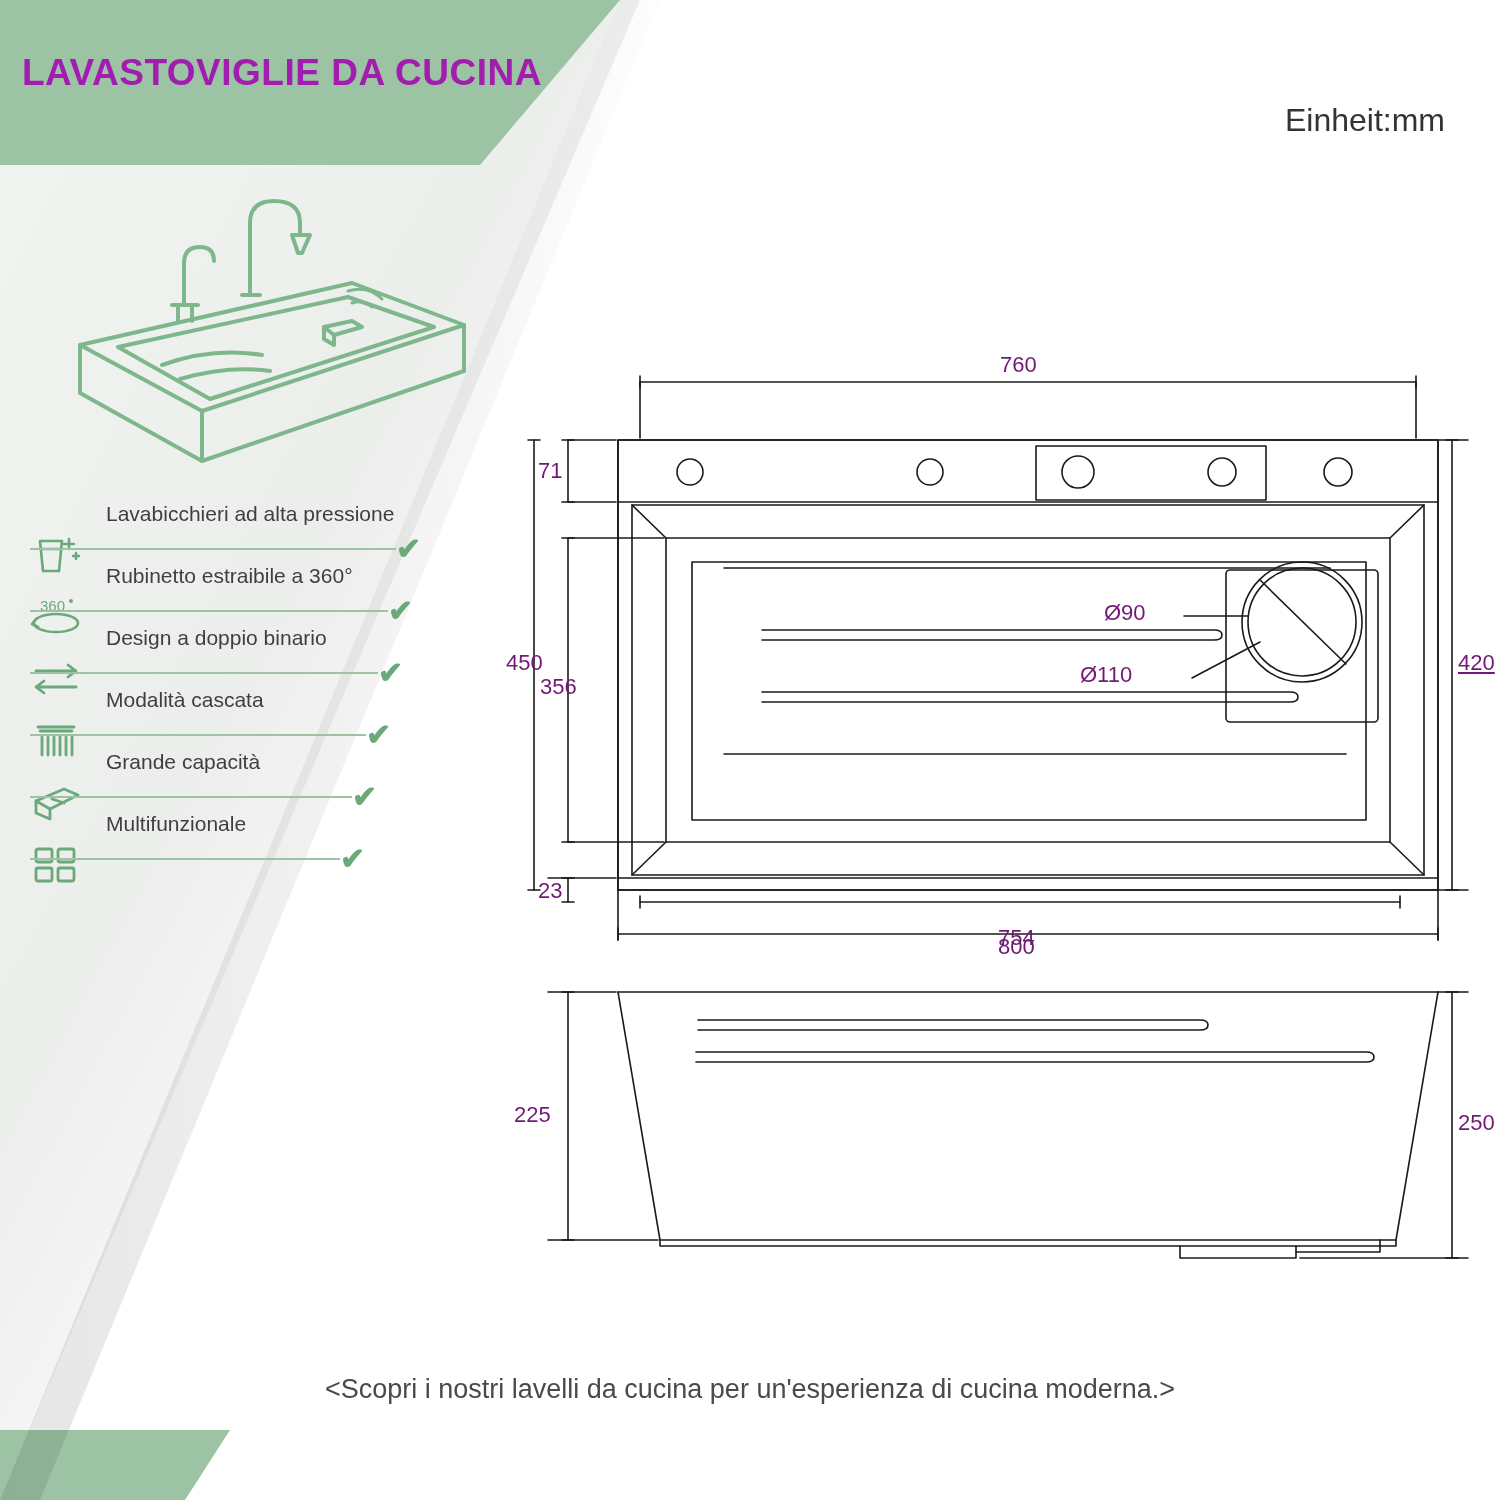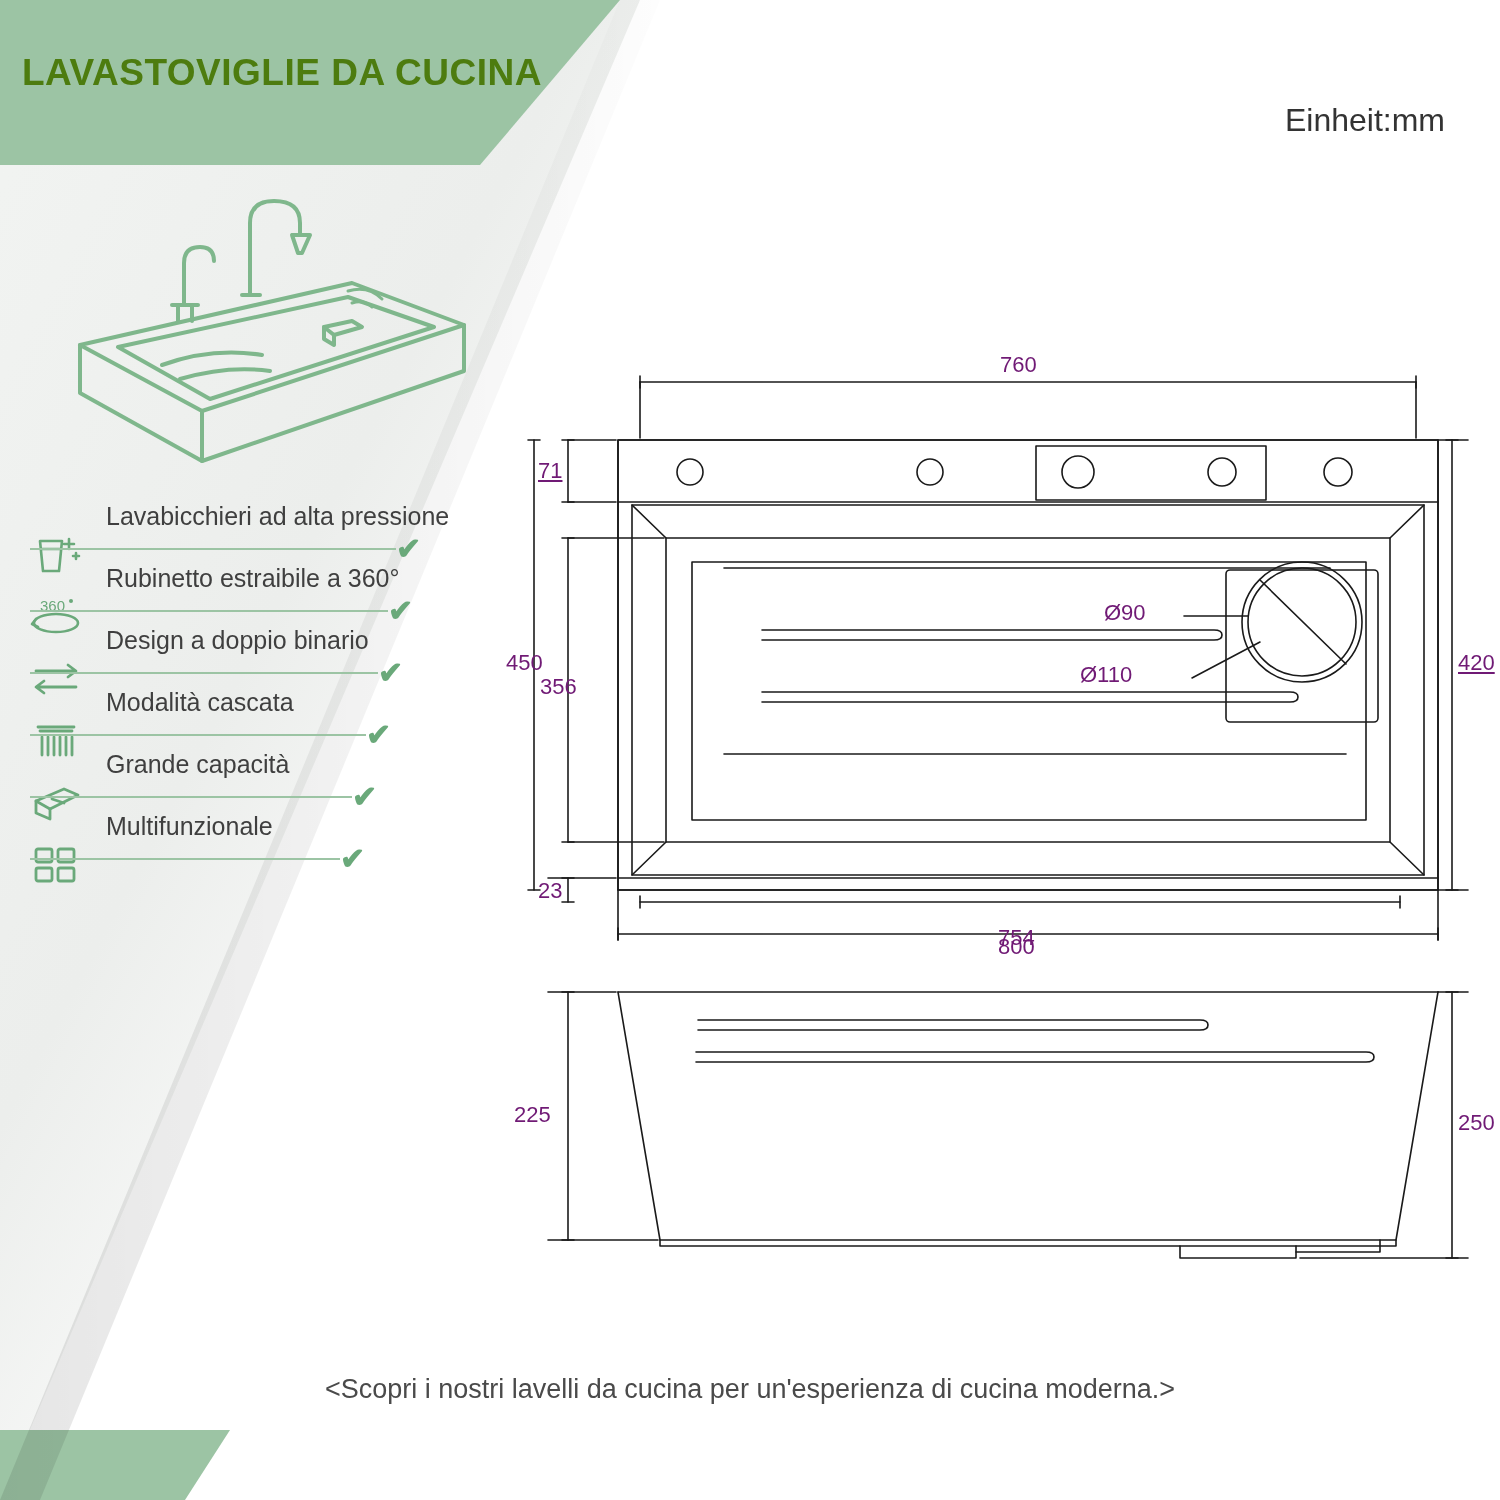--- a/index.html
+++ b/index.html
@@ -32,42 +32,42 @@
   .shadow-diag{
     position:absolute;left:0;top:0;width:720px;height:1500px;
     clip-path:polygon(620px 0, 660px 0, 40px 1500px, 0 1500px);
     background:linear-gradient(90deg, rgba(0,0,0,0.10), rgba(0,0,0,0.0));
     z-index:1;
   }
 
   
   .title{
     position:absolute;left:22px;top:52px;
-    font-size:37px;font-weight:bold;color:#4d7c0f;letter-spacing:0.5px;
+    font-size:37px;font-weight:bold;color:#a21caf;letter-spacing:0.5px;
     z-index:5;white-space:nowrap;
   }
   .unit{
     position:absolute;right:55px;top:102px;
     font-size:32px;color:#333;z-index:5;
   }
 
   
   .sink-illu{position:absolute;left:52px;top:175px;width:430px;height:300px;z-index:4;}
 
   
   .features{position:absolute;left:22px;top:490px;width:420px;z-index:4;}
   .feat{
     position:relative;height:62px;
   }
   .feat .ico{
     position:absolute;left:8px;top:6px;width:52px;height:46px;margin-top:35px;
   }
   .feat .lbl{
     position:absolute;left:84px;top:12px;
-    font-size:25px;color:#3f3f3f;white-space:nowrap;
+    font-size:21px;color:#3f3f3f;white-space:nowrap;
   }
   .feat .rule{
     position:absolute;left:8px;bottom:2px;height:2px;background:#9cc4a4;
   }
   .feat .chk{
     position:absolute;bottom:-12px;
     font-size:30px;color:#6aa97a;font-weight:bold;line-height:1;
   }
 
   
@@ -302,21 +302,21 @@
 
       <line x1="952" y1="662" x2="952" y2="928"></line>
       <path d="M946 662 L958 662 M946 928 L958 928"></path>
       <line x1="938" y1="662" x2="968" y2="662"></line>
       <line x1="800" y1="928" x2="968" y2="928"></line>
 
     </svg>
 
     
     <span class="dimtext" style="left:500px;top:22px;">760</span>
-    <span class="dimtext" style="left:38px;top:128px;text-decoration:underline;">71</span>
+    <span class="dimtext" style="left:38px;top:128px;">71</span>
     <span class="dimtext" style="left:6px;top:320px;">450</span>
     <span class="dimtext" style="left:40px;top:344px;">356</span>
     <span class="dimtext" style="left:38px;top:548px;">23</span>
     <span class="dimtext" style="left:958px;top:320px;text-decoration:underline;">420</span>
     <span class="dimtext" style="left:498px;top:572px;margin-top:23px;">754</span>
     <span class="dimtext" style="left:498px;top:604px;">800</span>
     <span class="dimtext" style="left:604px;top:270px;">Ø90</span>
     <span class="dimtext" style="left:580px;top:332px;">Ø110</span>
     <span class="dimtext" style="left:6px;top:772px;margin-left:8px;">225</span>
     <span class="dimtext" style="left:958px;top:780px;">250</span>

